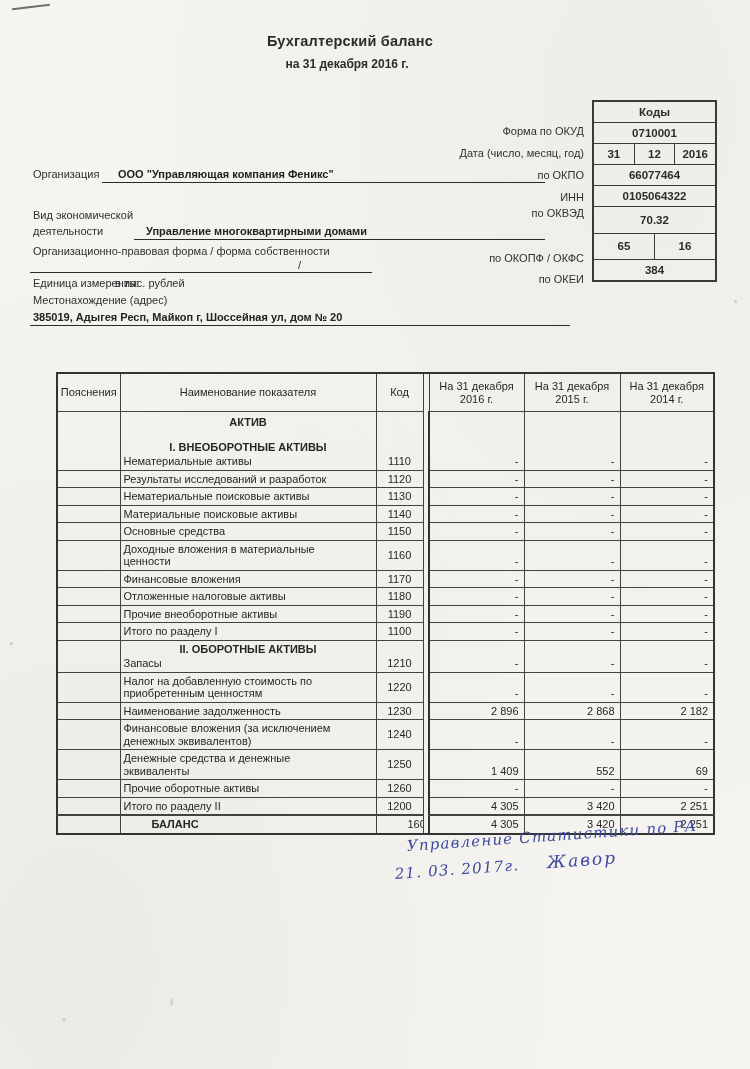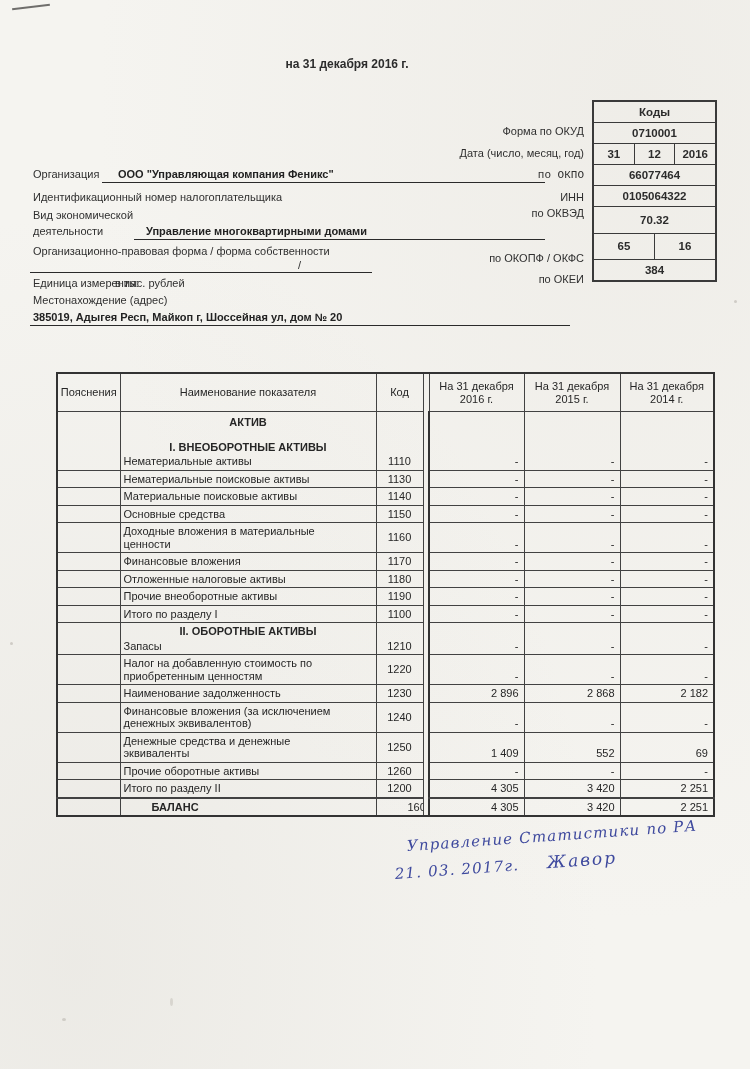--- a/index.html
+++ b/index.html
@@ -78,20 +78,21 @@
 
   
   .art1{left:12px;top:6px;width:38px;height:2px;background:#6f6e6c;transform:rotate(-7deg);}
   .speck{background:#cfccc6;border-radius:50%;}
 </style>
 </head>
 <body>
 
 <div class="page">
 
+  <div class="abs doc-title">Бухгалтерский баланс</div>
   <div class="abs doc-subtitle">на 31 декабря 2016 г.</div>
 
   <div class="abs codes">
     <div class="crow">
       <div class="ccell">Коды</div>
     </div>
     <div class="crow">
       <div class="ccell">0710001</div>
     </div>
     <div class="crow">
@@ -112,31 +113,30 @@
       <div class="ccell">65</div>
       <div class="ccell">16</div>
     </div>
     <div class="crow">
       <div class="ccell">384</div>
     </div>
   </div>
 
   <div class="abs hlabel" style="top:125px;">Форма по ОКУД</div>
   <div class="abs hlabel" style="top:147px;">Дата (число, месяц, год)</div>
-  <div class="abs hlabel" style="top:169px;font-family:Liberation Mono, monospace;">по ОКПО</div>
+  <div class="abs hlabel" style="top:169px;">по ОКПО</div>
   <div class="abs hlabel" style="top:191px;">ИНН</div>
   <div class="abs hlabel" style="top:207px;width:60px;">по ОКВЭД</div>
   <div class="abs hlabel" style="top:252px;">по ОКОПФ / ОКФС</div>
   <div class="abs hlabel" style="top:273px;">по ОКЕИ</div>
 
   <div class="abs flabel" style="left:33px;top:168px;">Организация</div>
   <div class="abs fvalue" style="left:118px;top:168px;">ООО "Управляющая компания Феникс"</div>
   <div class="abs uline" style="left:102px;top:182px;width:443px;"></div>
 
-  <div class="abs flabel" style="left:33px;top:191px;">Идентификационный номер налогоплательщика</div>
 
   <div class="abs flabel" style="left:33px;top:209px;">Вид экономической</div>
   <div class="abs flabel" style="left:33px;top:225px;">деятельности</div>
   <div class="abs fvalue" style="left:146px;top:225px;">Управление многоквартирными домами</div>
   <div class="abs uline" style="left:134px;top:239px;width:411px;"></div>
 
   <div class="abs flabel" style="left:33px;top:245px;">Организационно-правовая форма / форма собственности</div>
   <div class="abs flabel" style="left:298px;top:259px;">/</div>
   <div class="abs uline" style="left:30px;top:272px;width:342px;"></div>
 
@@ -175,20 +175,31 @@
         <div class="sec">I. ВНЕОБОРОТНЫЕ АКТИВЫ</div>
         <div class="nm">Нематериальные активы</div>
       </td>
       <td class="code vb">1110</td>
       <td class="sp"></td>
       <td class="val v16">-</td>
       <td class="val">-</td>
       <td class="val">-</td>
     </tr>
 
+    <tr>
+      <td></td>
+      <td class="nmcell">
+            <div class="nm">Результаты исследований и разработок</div>
+          </td>
+      <td class="code">1120</td>
+      <td class="sp"></td>
+      <td class="val v16">-</td>
+      <td class="val">-</td>
+      <td class="val">-</td>
+    </tr>
 
     <tr>
       <td></td>
       <td class="nmcell">
             <div class="nm">Нематериальные поисковые активы</div>
           </td>
       <td class="code">1130</td>
       <td class="sp"></td>
       <td class="val v16">-</td>
       <td class="val">-</td>

